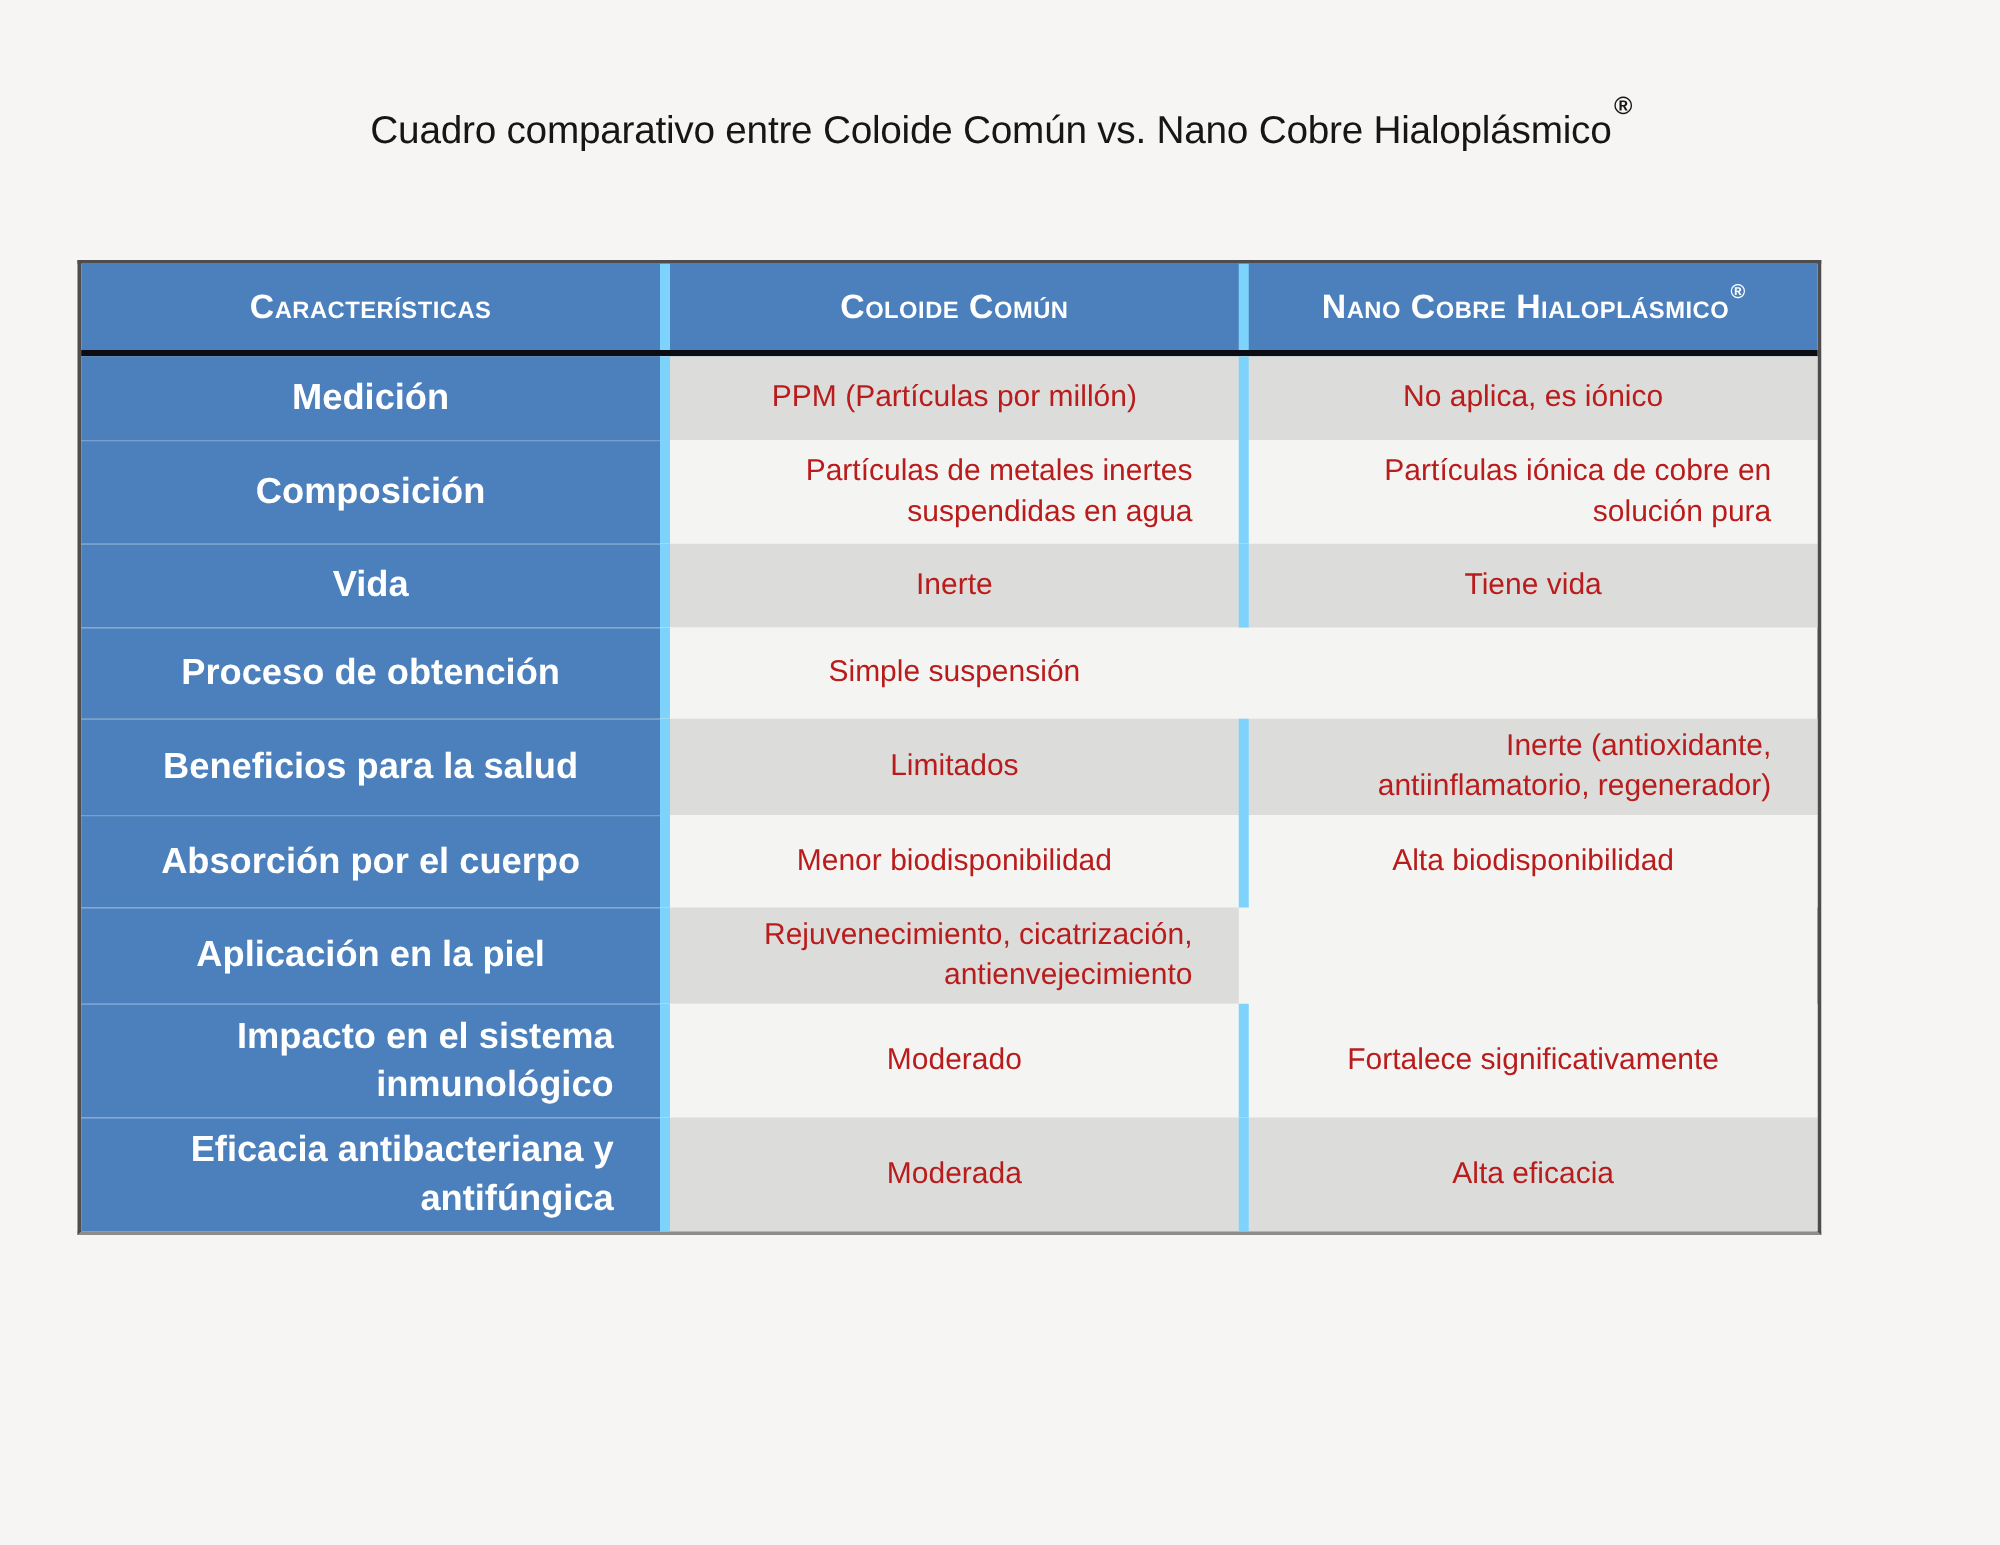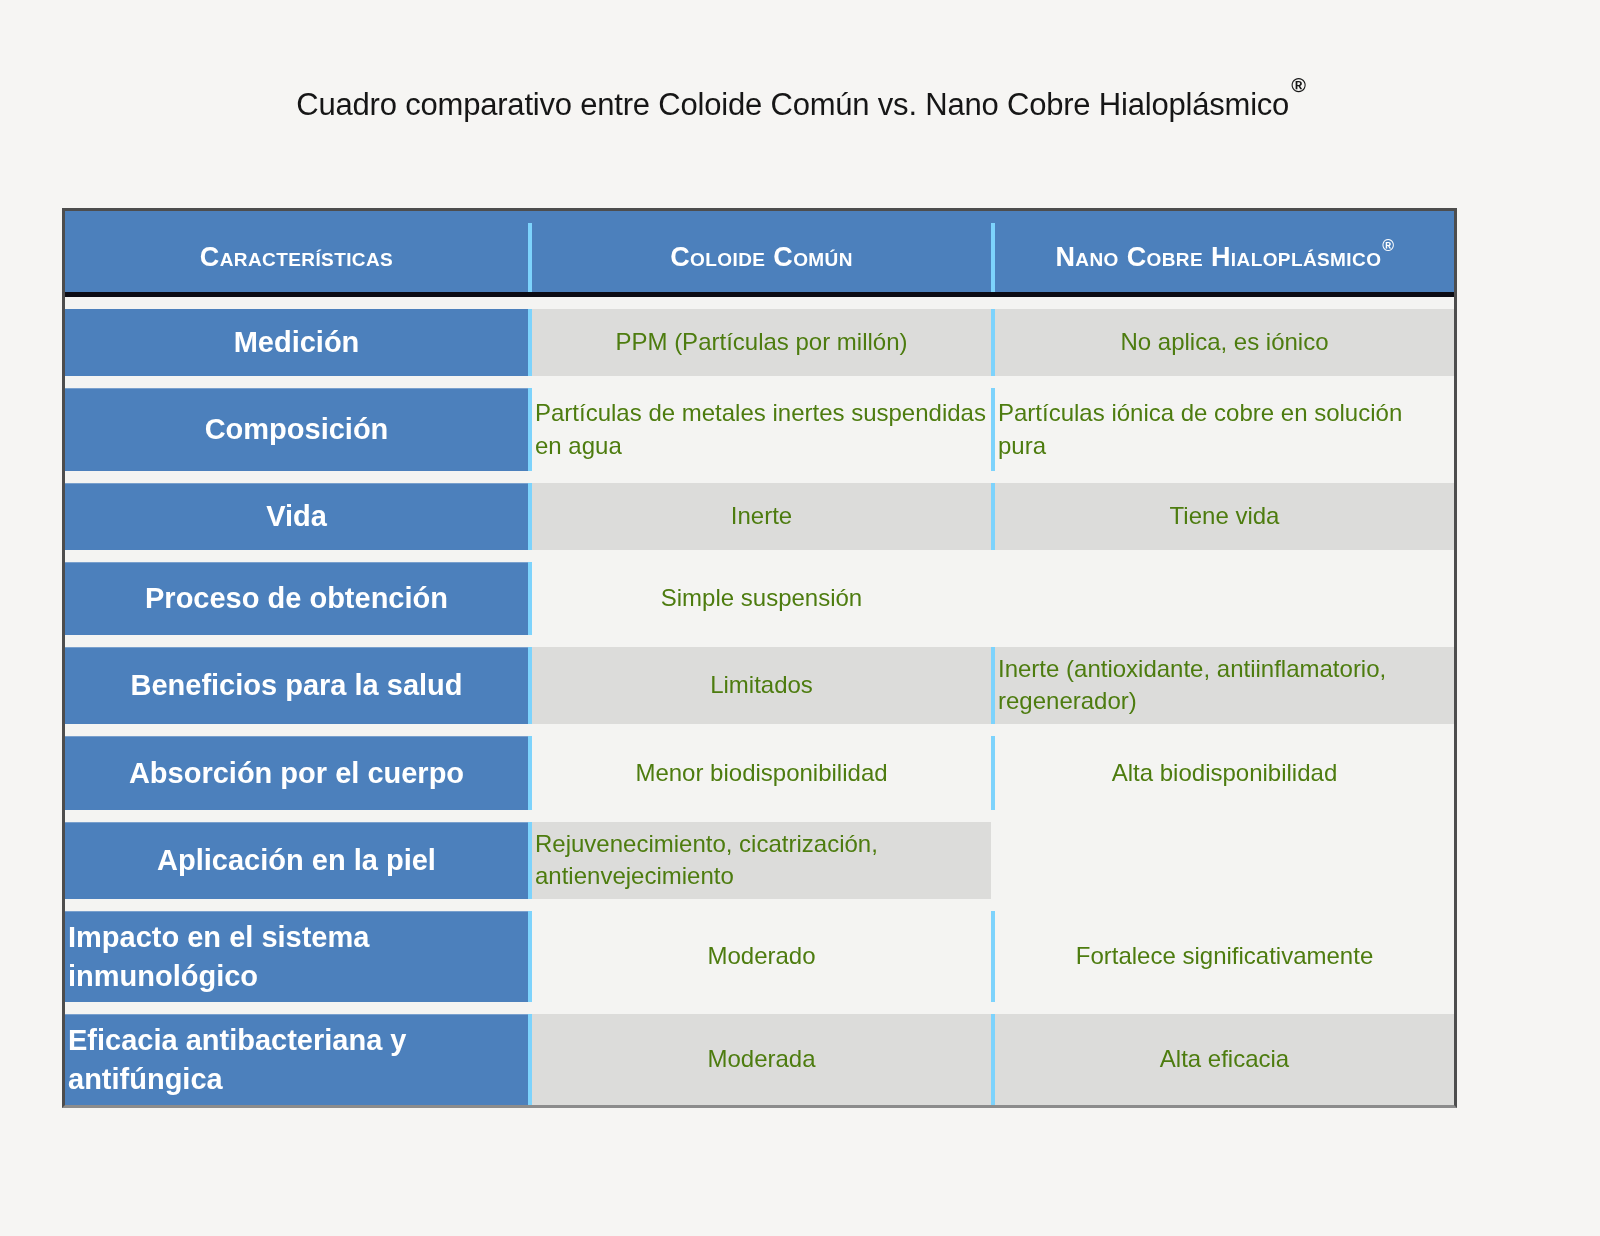--- a/index.html
+++ b/index.html
@@ -40,26 +40,25 @@
     background: #F4F4F2;
   }
   .row {
     display: grid;
     grid-template-columns: 1fr 1fr 1fr;
   }
   .cell {
     display: flex;
     align-items: center;
     justify-content: center;
-    text-align: left;
-    padding: 6px 3px;
+    text-align: right;
+    padding: 6px 37px;
     line-height: 1.35;
-    margin-top: 12px;
   }
-  .cell + .cell { border-left: 4px solid #7dd3fc; }
+  .cell + .cell { border-left: 8px solid #7dd3fc; }
 
   
   .thead {
     background: #4C80BC;
     border-bottom: 5px solid #0C0C14;
   }
   .thead .cell {
     min-height: 69px;
     color: #FFFFFF;
     font-weight: 700;
@@ -73,21 +72,21 @@
     position: relative;
     top: -12px;
     left: 1px;
   }
 
   
   .tbody .row:nth-child(odd)  .cell { background: #DCDCDA; }
   .tbody .row:nth-child(even) .cell { background: #F4F4F2; }
   .tbody .cell {
     font-size: 24px;
-    color: #4d7c0f;
+    color: #b91c1c;
   }
   .tbody .cell.feature {
     background: #4C80BC !important;
     color: #FFFFFF;
     font-weight: 700;
     font-size: 29px;
   }
   .tbody .row + .row .cell.feature { border-top: 1px solid rgba(255,255,255,0.25); }
 
   

